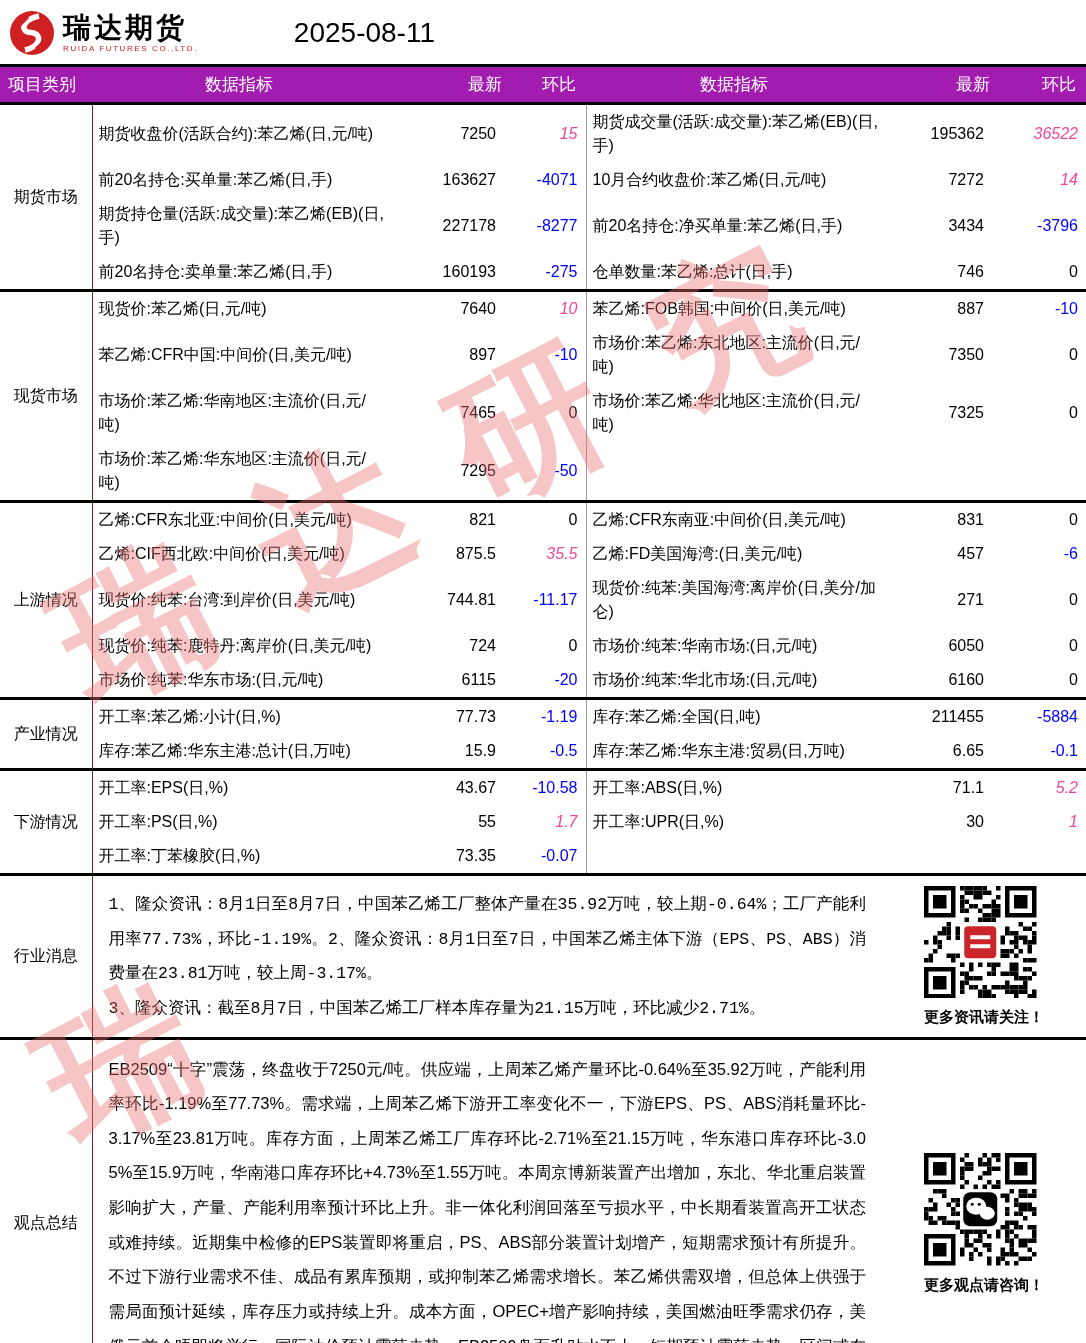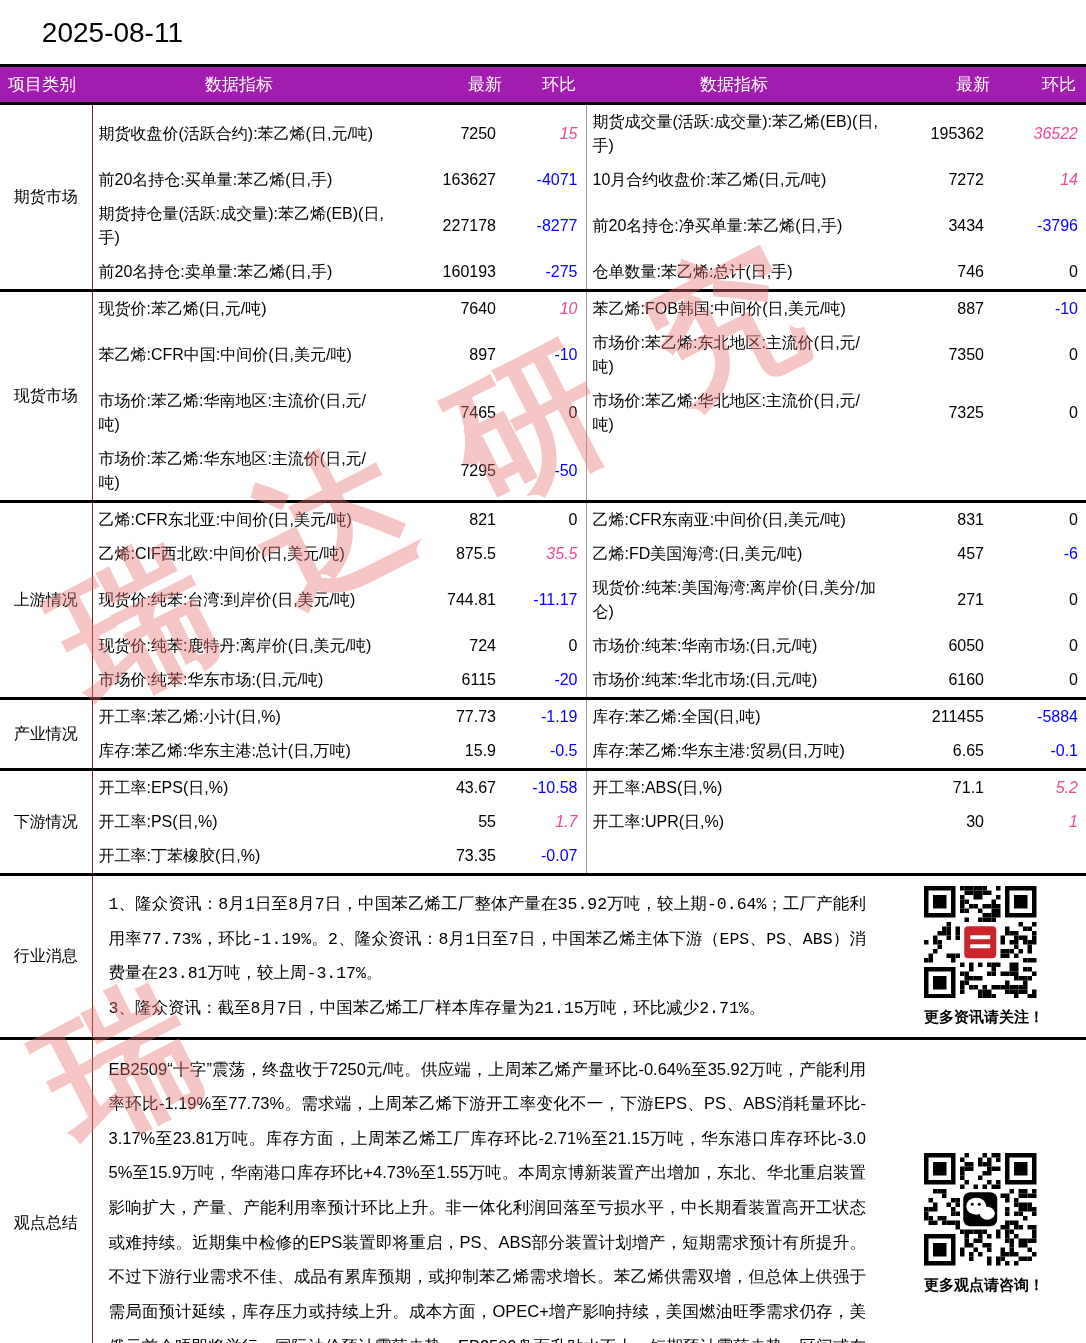--- a/index.html
+++ b/index.html
@@ -44,20 +44,31 @@
       font-weight:bold;white-space:nowrap;}
   .wm1{left:70px;top:560px;font-size:150px;letter-spacing:70px;transform:rotate(-27deg);transform-origin:left center;}
   .wm2{left:55px;top:1000px;font-size:150px;transform:rotate(-27deg);transform-origin:left center;}
 </style>
 </head>
 <body>
 
 <div class="page">
 
   <div class="top">
+    <div class="logo">
+      <svg width="48" height="48" viewBox="0 0 48 48">
+        <circle cx="24" cy="24" r="22" fill="#cf2121"></circle>
+        <path d="M31 7 C13 11 12 23 23 23.6 C34 24.2 34 37 17 41" stroke="#fff" stroke-width="5.5" fill="none"></path>
+        <path d="M8 20 L20 8 M28 40 L40 28" stroke="#cf2121" stroke-width="3" fill="none"></path>
+      </svg>
+      <div class="logo-txt">
+        <span class="logo-cn">瑞达期货</span>
+        <span class="logo-en">RUIDA FUTURES CO.,LTD.</span>
+      </div>
+    </div>
     <div class="date">2025-08-11</div>
   </div>
 
   <div class="wm wm1">瑞达研究</div>
   <div class="wm wm2">瑞</div>
 
   <table class="main">
     <colgroup>
       <col style="width:92px">
         <col style="width:294px">

